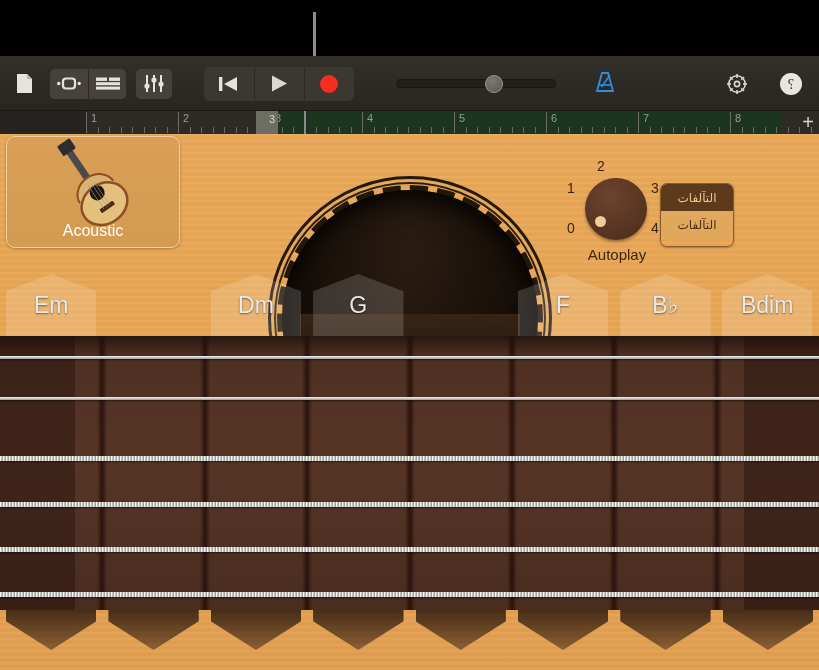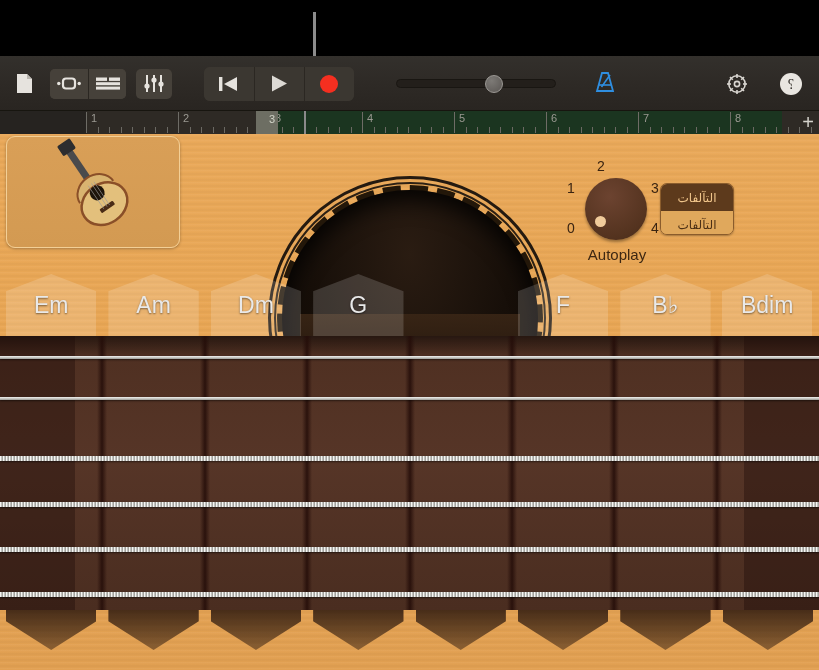--- a/index.html
+++ b/index.html
@@ -214,21 +214,21 @@
   }
   .knob-num { position: absolute; font-size: 14px; color: #3a2411; }
   .autoplay-label {
     position: absolute; left: -6px; top: 88px; width: 112px;
     text-align: center; font-size: 15px; color: #3d2712;
   }
 
   
   .mode-seg {
     position: absolute; left: 660px; top: 49px;
-    width: 74px; height: 52px;
+    width: 74px; height: 64px;
     border-radius: 7px;
     border: 1px solid #8a5c2c;
     overflow: hidden;
     box-shadow: 0 1px 2px rgba(0,0,0,0.3);
     cursor: pointer;
   }
   .mode-opt {
     height: 27px; display: flex; align-items: center; justify-content: center;
     font-size: 12px;
     direction: rtl;
@@ -505,20 +505,21 @@
           <ellipse cx="87.5" cy="70" rx="24" ry="20" fill="#e3c07c"></ellipse>
           <path d="M63.5 70 a24 20 0 0 0 48 0 a24 20 0 0 0 -48 0" fill="none" stroke="#8a4f28" stroke-width="2.5"></path>
           <path d="M67.5 56 a20 17 0 0 1 40 0" fill="none" stroke="#8a4f28" stroke-width="2"></path>
           <circle cx="87.5" cy="57" r="7.5" fill="#1d1409"></circle>
           <rect x="80" y="72" width="16" height="4.5" rx="1" fill="#4a2c16"></rect>
           <line x1="84" y1="46" x2="84" y2="74" stroke="#9c9c9c" stroke-width="0.6"></line>
           <line x1="88" y1="46" x2="88" y2="74" stroke="#9c9c9c" stroke-width="0.6"></line>
           <line x1="91" y1="46" x2="91" y2="74" stroke="#9c9c9c" stroke-width="0.6"></line>
         </g>
       </svg>
+      <div class="inst-label">Acoustic</div>
     </div>
 
     <div class="autoplay">
       <div class="knob-num" style="left:30px;  top:0px;">2</div>
       <div class="knob-num" style="left:0px;   top:22px;">1</div>
       <div class="knob-num" style="left:84px;  top:22px;">3</div>
       <div class="knob-num" style="left:0px;   top:62px;">0</div>
       <div class="knob-num" style="left:84px;  top:62px;">4</div>
       <div class="knob">
         <div class="knob-dot"></div>
@@ -528,24 +529,20 @@
 
     <div class="mode-seg">
       <div class="mode-opt active">التآلفات</div>
       <div class="mode-opt inactive">التآلفات</div>
     </div>
 
     <div class="chord-row" id="chord-row">
         <div class="chord-cell" style="left: 0px; width: 102.375px;">
           <div class="chord-shape" style="width: 90.375px;"></div>
           <div class="chord-text" style="width: 102.375px;">Em</div>
-        </div>
-        <div class="chord-cell" style="left: 102.375px; width: 102.375px;">
-          <div class="chord-shape" style="width: 90.375px;"></div>
-          <div class="chord-text" style="width: 102.375px;">Am</div>
         </div>
         <div class="chord-cell" style="left: 204.75px; width: 102.375px;">
           <div class="chord-shape" style="width: 90.375px;"></div>
           <div class="chord-text" style="width: 102.375px;">Dm</div>
         </div>
         <div class="chord-cell" style="left: 307.125px; width: 102.375px;">
           <div class="chord-shape" style="width: 90.375px;"></div>
           <div class="chord-text" style="width: 102.375px;">G</div>
         </div>
         <div class="chord-cell" style="left: 511.875px; width: 102.375px;">

